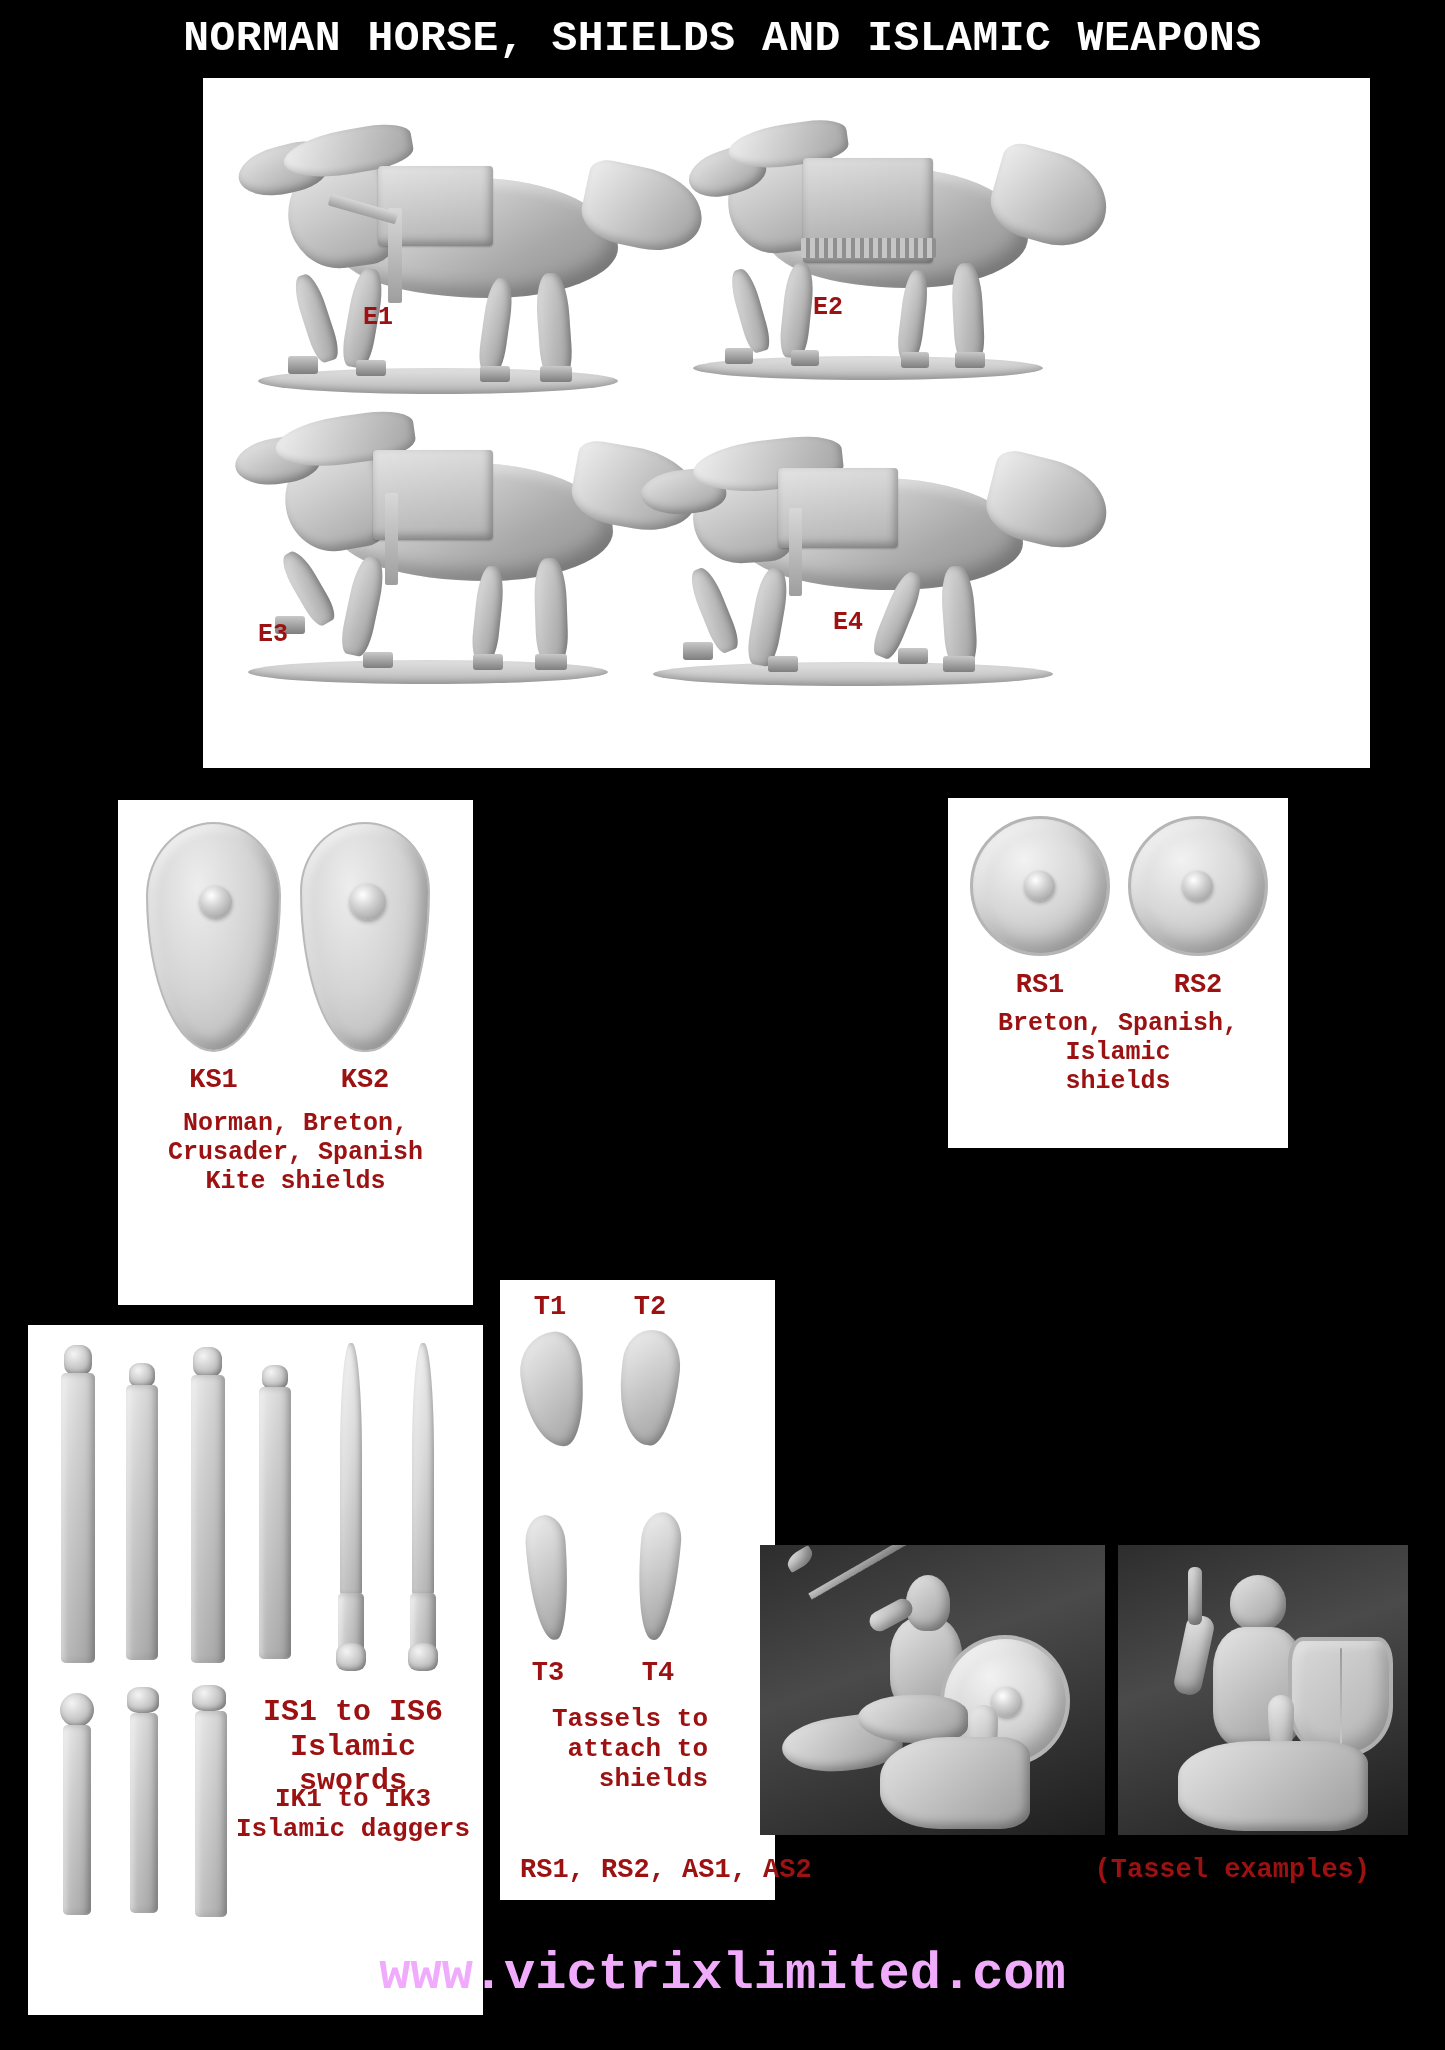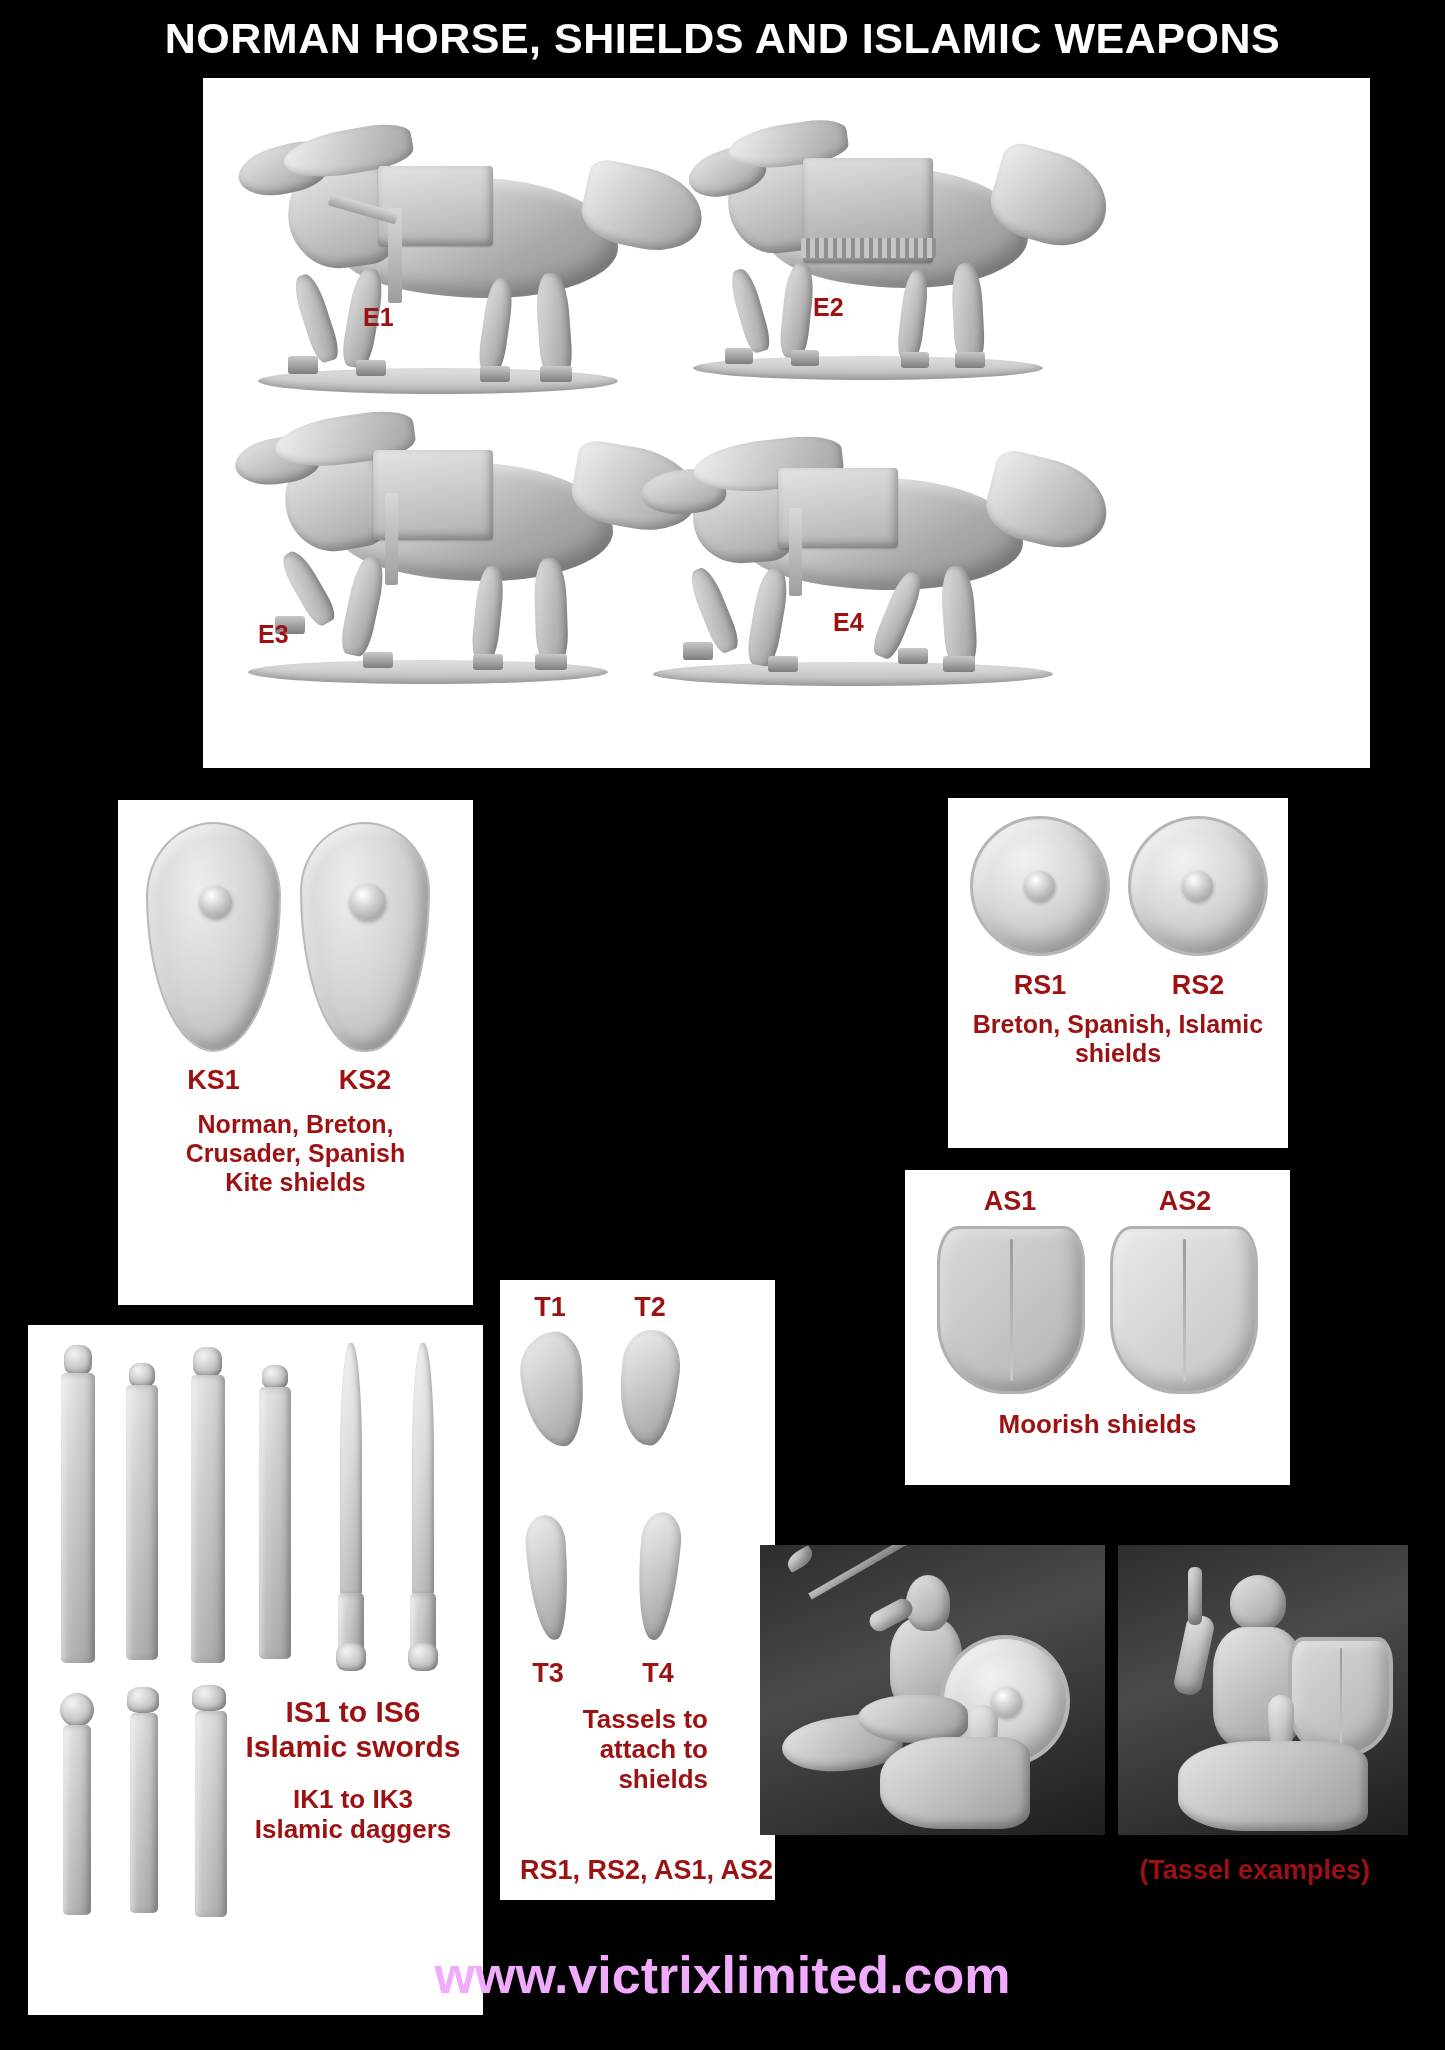--- a/index.html
+++ b/index.html
@@ -4,21 +4,21 @@
 <style>
   * { box-sizing: border-box; }
   html, body { margin:0; padding:0; }
   body {
     width: 1445px; height: 2050px;
     background: #000;
     font-family: "Liberation Sans", sans-serif;
     overflow: hidden;
     position: relative;
   }
-  .page { position: relative; width:1445px; height:2050px; }
+  .page { position: relative; width:1445px; height:2050px;font-family:Liberation Mono, monospace; }
 
   .title {
     position:absolute; top:14px; left:0; width:1445px;
     text-align:center; color:#fff;
     font-size:43px; font-weight:bold; letter-spacing:0.5px;
     white-space:nowrap;
   }
 
   .panel { position:absolute; background:#fff; }
 
@@ -276,31 +276,20 @@
       <div class="boss" style="left:52px; top:52px; width:30px; height:30px;"></div>
     </div>
     <div class="cap" style="position:absolute; left:22px; top:172px; width:140px; font-size:27px;">RS1</div>
     <div class="cap" style="position:absolute; left:180px; top:172px; width:140px; font-size:27px;">RS2</div>
     <div class="cap" style="position:absolute; left:2px; top:212px; width:336px; font-size:25px;">
       <div>Breton, Spanish, Islamic</div>
       <div>shields</div>
     </div>
   </div>
 
-  <div class="panel" style="left:905px; top:1170px; width:385px; height:315px;">
-    <div class="cap" style="position:absolute; left:30px; top:16px; width:150px; font-size:27px;">AS1</div>
-    <div class="cap" style="position:absolute; left:205px; top:16px; width:150px; font-size:27px;">AS2</div>
-    <div class="adarga" style="left:32px; top:56px; width:148px; height:168px;">
-      <div class="split"></div>
-    </div>
-    <div class="adarga" style="left:205px; top:56px; width:148px; height:168px; background:linear-gradient(135deg,#e9e9e9,#c2c2c2);">
-      <div class="split"></div>
-    </div>
-    <div class="cap" style="position:absolute; left:0; top:240px; width:385px; font-size:26px;">Moorish shields</div>
-  </div>
 
   <div class="panel" style="left:28px; top:1325px; width:455px; height:690px;">
 
     <div class="sculpt" style="left:30px; top:20px; width:40px; height:320px;">
       <div class="pommel" style="left:6px; top:0; width:28px; height:30px;"></div>
       <div class="hilt" style="left:3px; top:28px; width:34px; height:290px;"></div>
     </div>
     <div class="sculpt" style="left:95px; top:38px; width:40px; height:300px;">
       <div class="pommel" style="left:6px; top:0; width:26px; height:24px;"></div>
       <div class="hilt" style="left:3px; top:22px; width:32px; height:275px;"></div>

